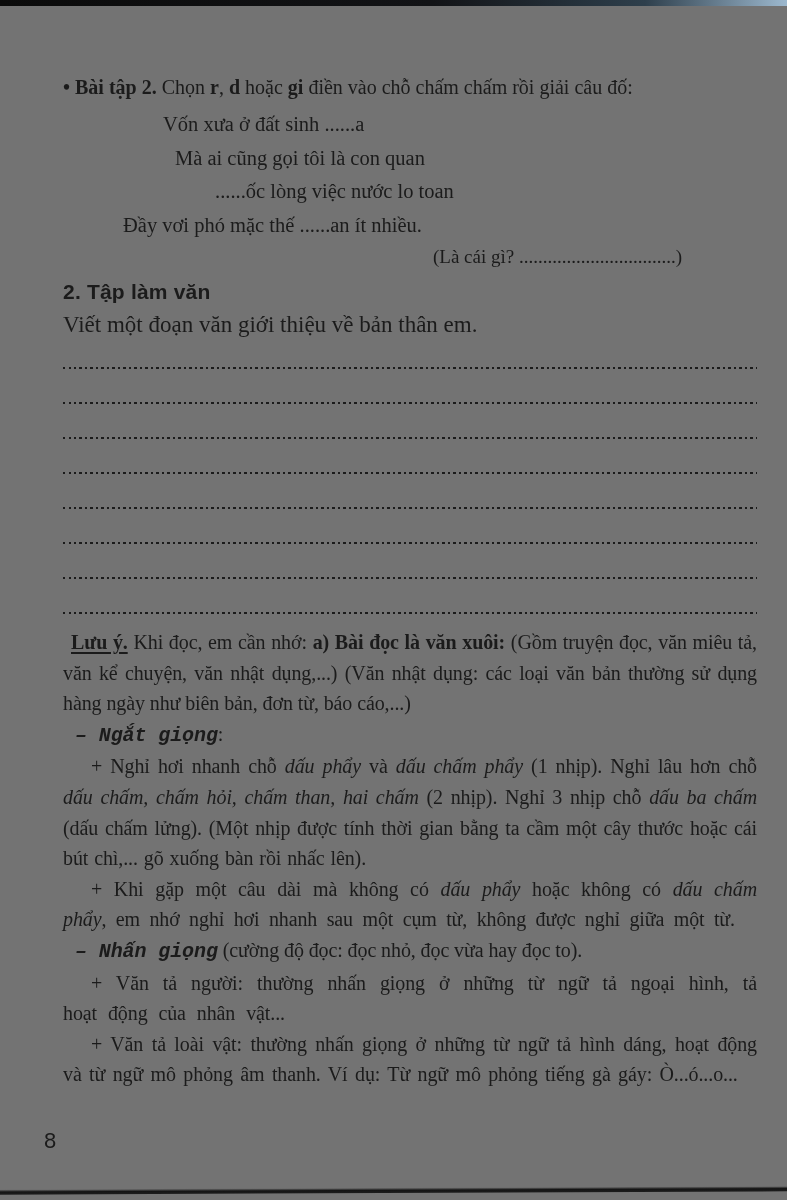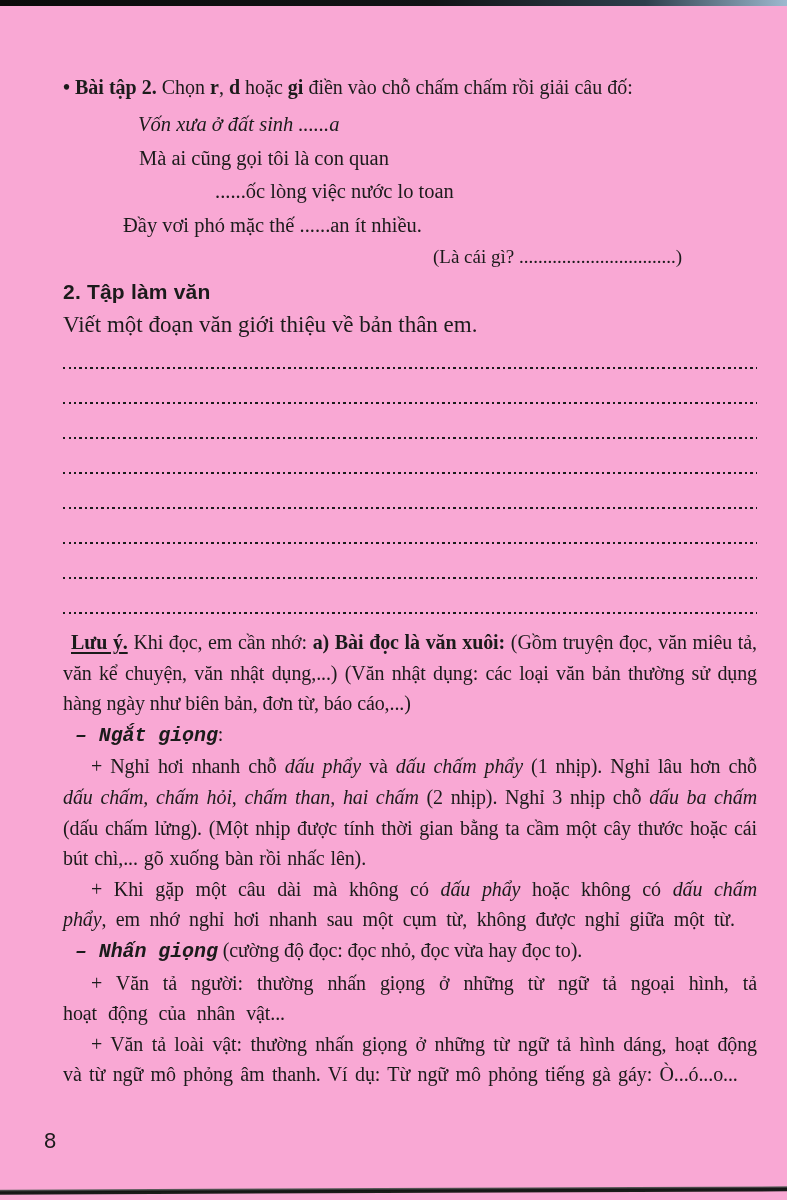--- a/index.html
+++ b/index.html
@@ -1,19 +1,19 @@
 <!DOCTYPE html>
 <html><head>
 <meta charset="utf-8">
 <style>
   * { margin:0; padding:0; box-sizing:border-box; }
   html, body { background:#ffffff; }
   body { font-family:"Liberation Serif","DejaVu Serif",serif; color:#1b1b1b; }
 
-  .page { position:relative; width:787px; height:1200px; background:#f9a8d4; overflow:hidden; }
+  .page { position:relative; width:787px; height:1200px; background:#737373; overflow:hidden; }
 
   .top-edge {
     position:absolute; top:0; left:0; width:100%; height:6px;
     background:linear-gradient(to right,#0b0b0b 0%,#121316 55%,#2e3f4c 82%,#9db9cf 100%);
   }
   .bottom-edge {
     position:absolute; left:-6px; top:1188px; width:800px; height:5px;
     background:linear-gradient(to bottom,#6a6a6a 0%,#141414 45%,#1d1d1d 100%);
     transform:rotate(-0.25deg);
   }
@@ -22,22 +22,22 @@
 
   .exercise { font-size:20px; line-height:34px; white-space:nowrap; }
 
   .run.b  { font-weight:bold; }
   .run.i  { font-style:italic; }
   .run.bi { font-weight:bold; font-style:italic;font-family:Liberation Mono, monospace; }
   .run.bu { font-weight:bold; text-decoration:underline; text-underline-offset:3px; }
 
   .riddle { margin-top:4px; }
   .riddle-line { font-size:20.5px; line-height:33.5px; }
-  .riddle-line:nth-child(1){ margin-left:75px;font-style:italic; }
-  .riddle-line:nth-child(2){ margin-left:76px; }
+  .riddle-line:nth-child(1){ margin-left:100px; }
+  .riddle-line:nth-child(2){ margin-left:112px; }
   .riddle-line:nth-child(3){ margin-left:152px; }
   .riddle-line:nth-child(4){ margin-left:60px; }
 
   .answer { font-size:19px; line-height:29px; margin-left:370px; margin-top:0; }
 
   .heading {
     font-family:"Liberation Sans","DejaVu Sans",sans-serif;
     font-size:21px; font-weight:bold; line-height:30px; margin-top:6px;
     letter-spacing:0.2px;
   }

